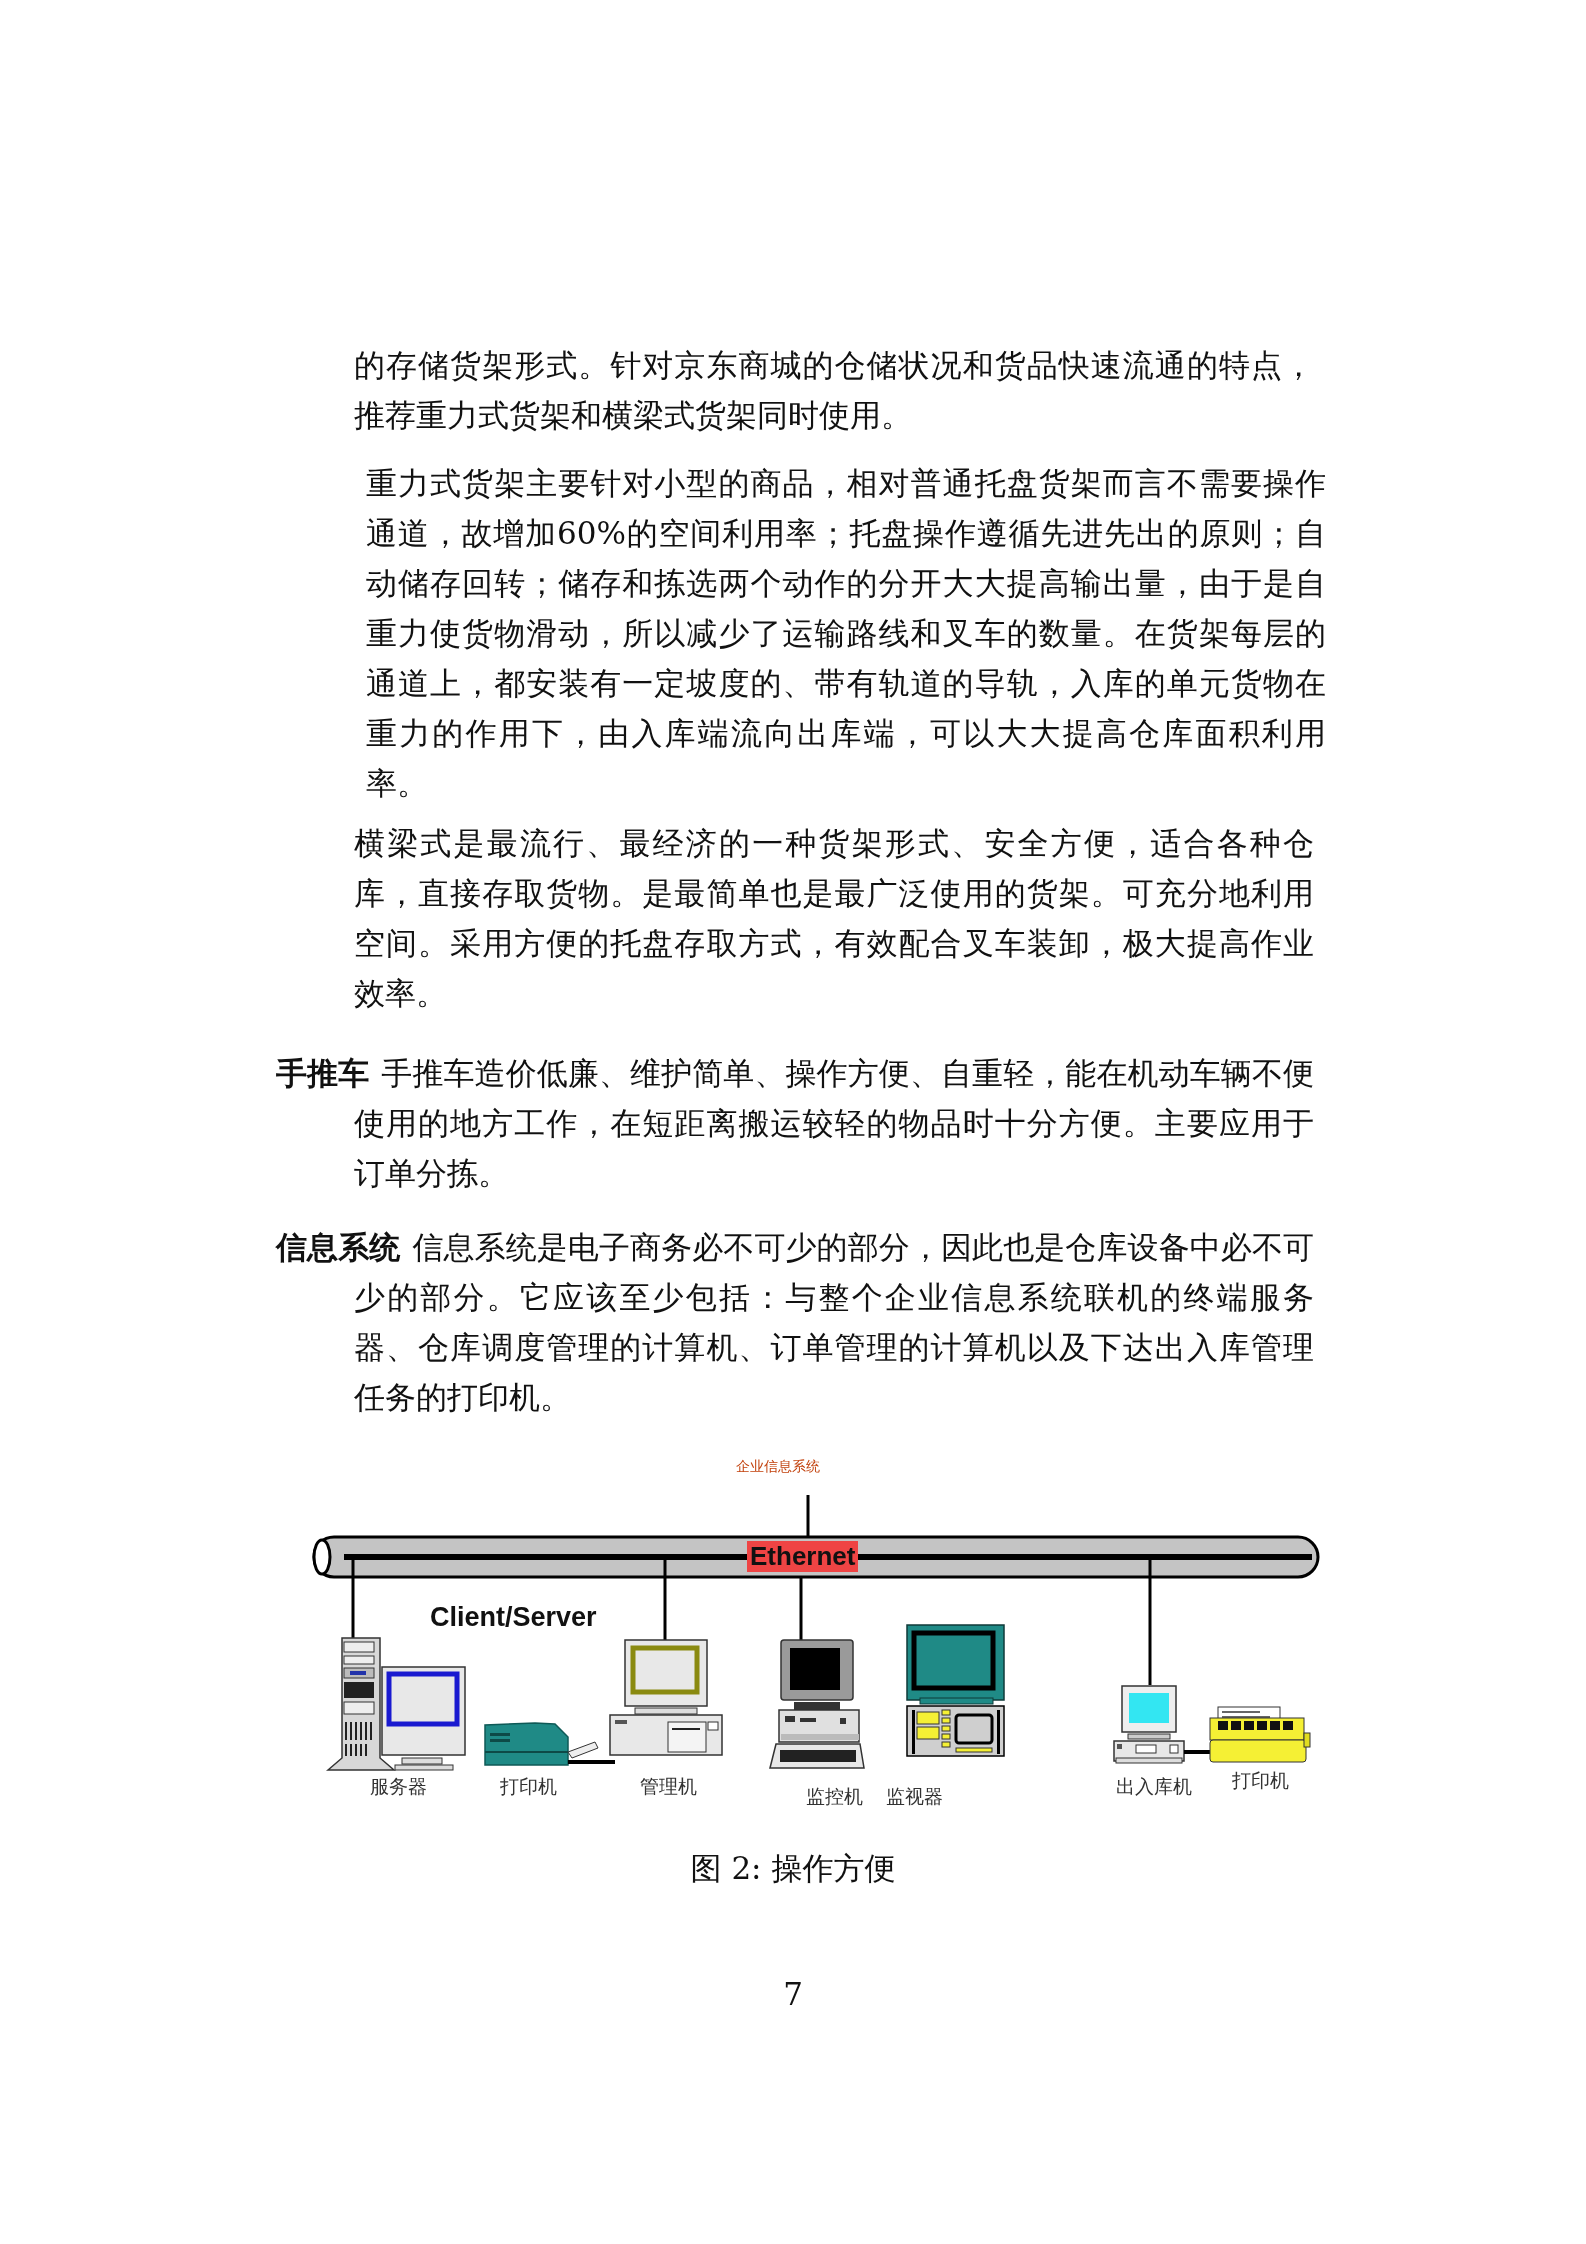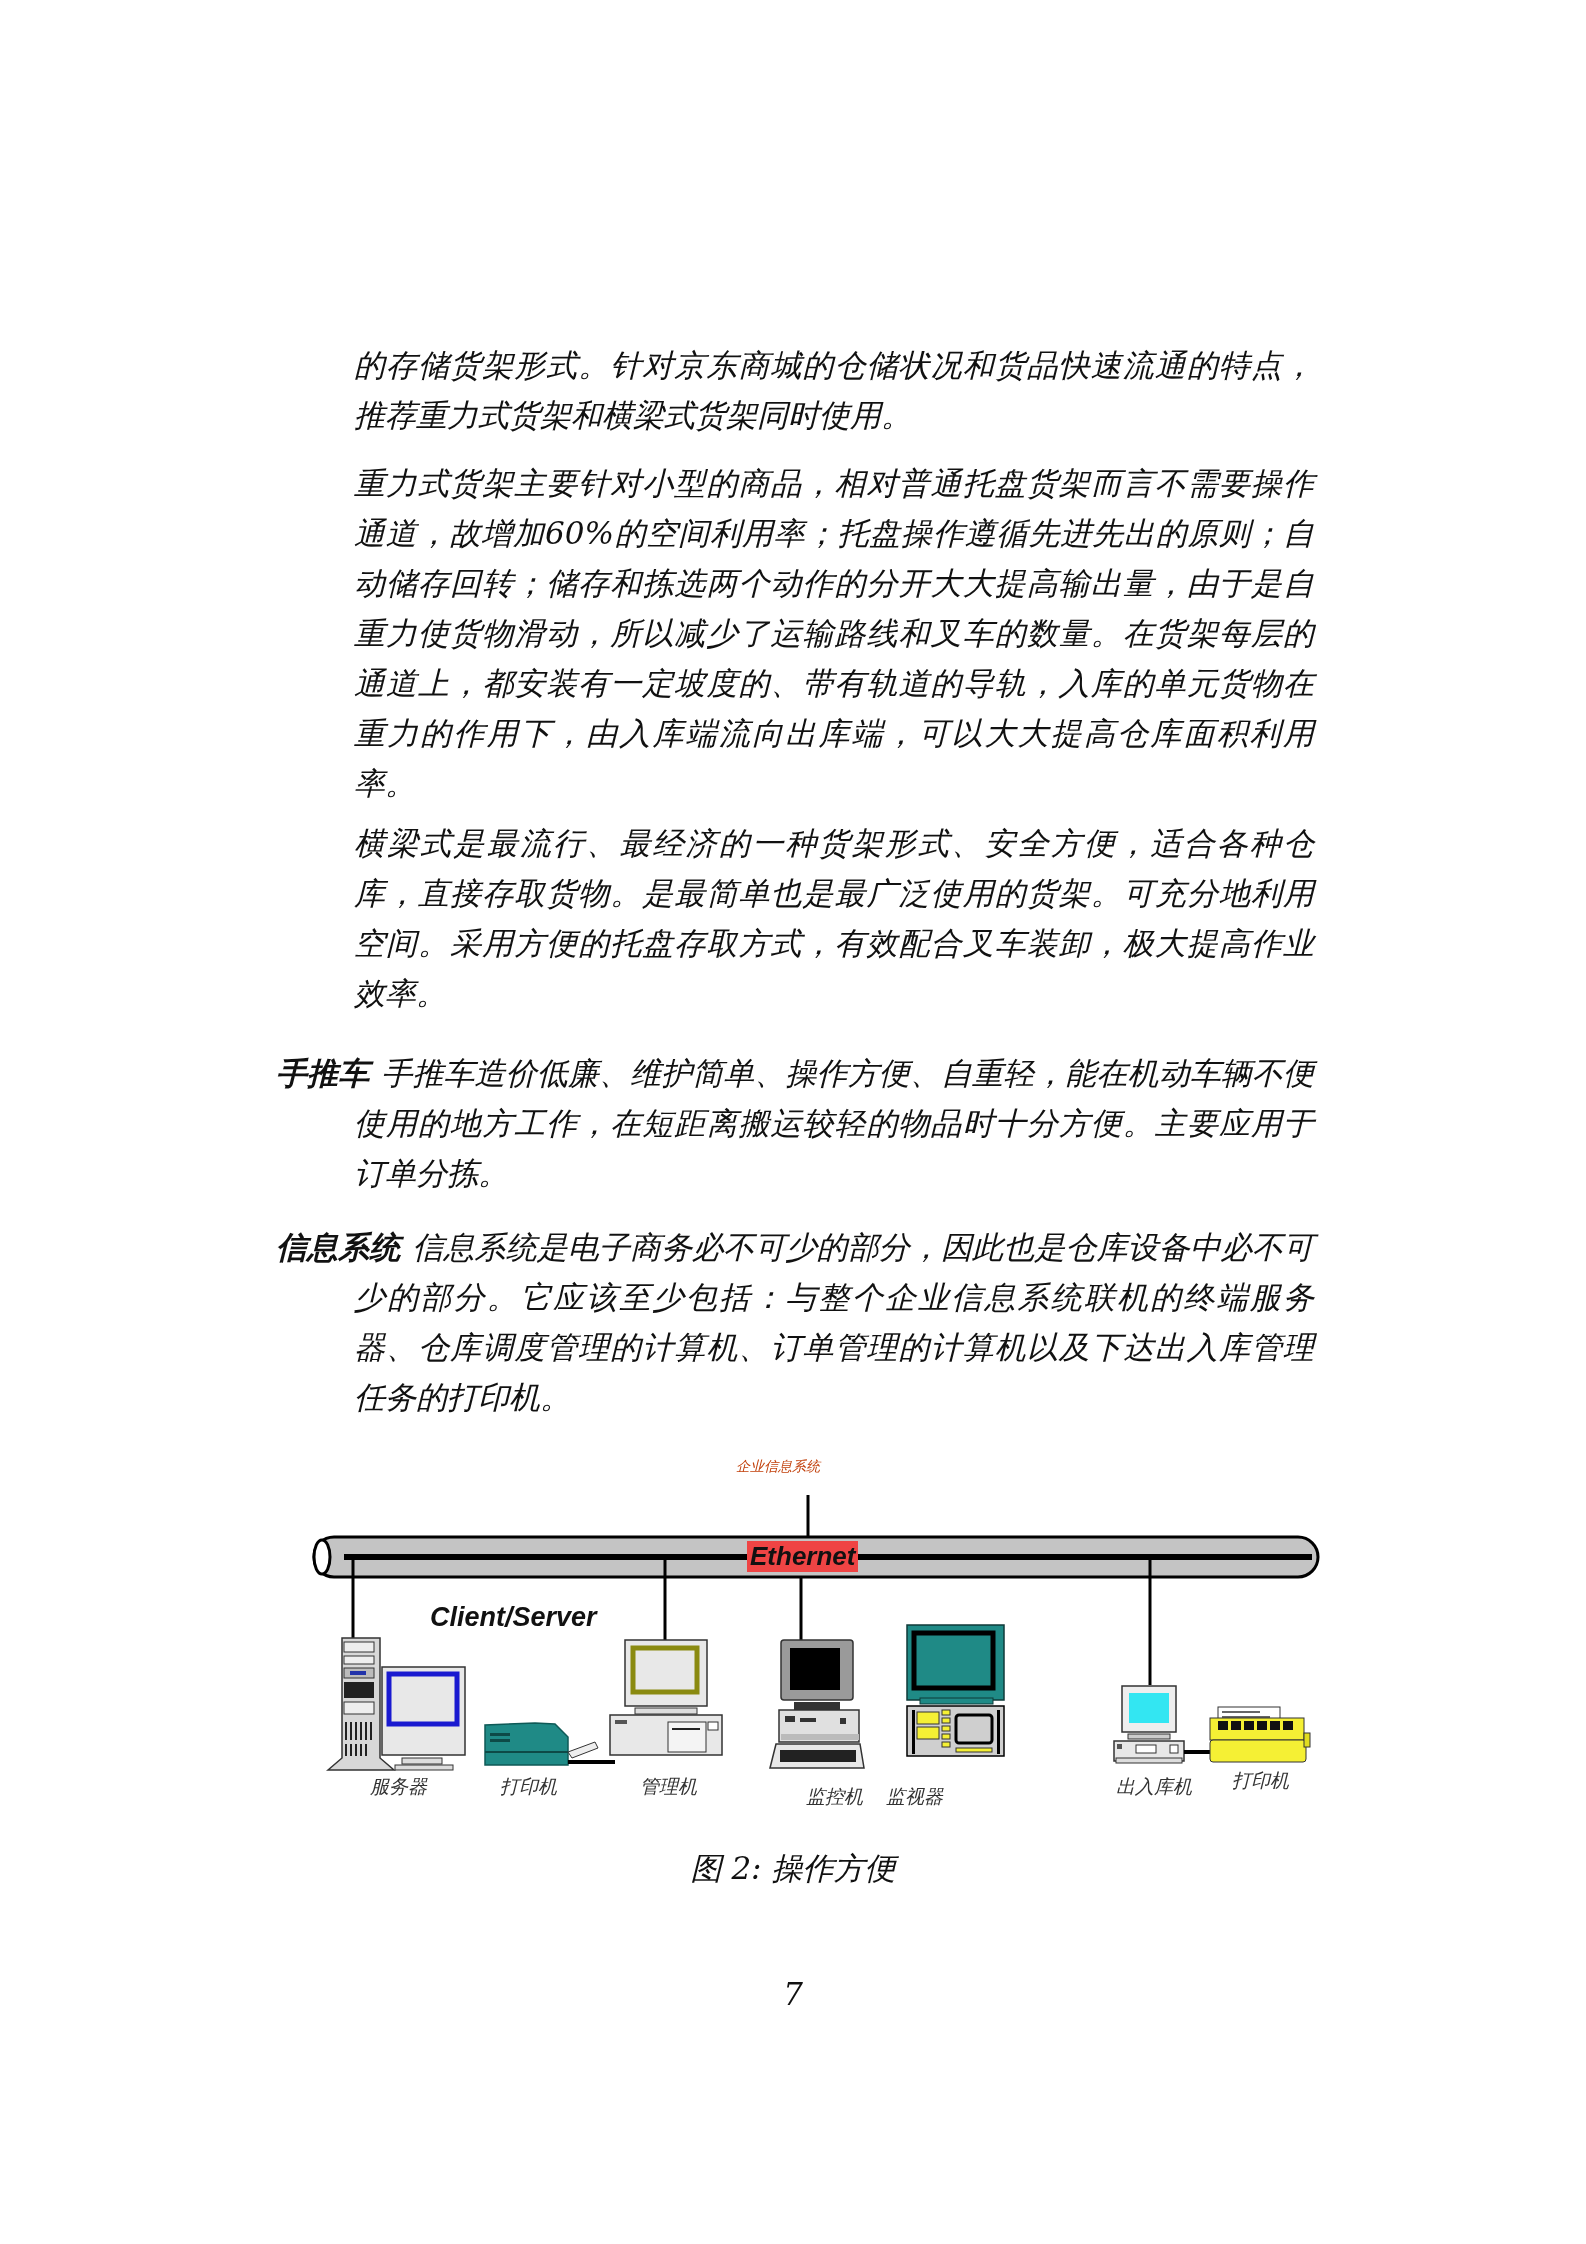--- a/index.html
+++ b/index.html
@@ -1,18 +1,18 @@
 <!DOCTYPE html>
 <html><head>
 <meta charset="utf-8">
 <style>
   html, body { margin: 0; padding: 0; background: #ffffff; }
   body { width: 1586px; height: 2244px; position: relative; overflow: hidden;
          font-family: "DejaVu Serif", "Liberation Serif", serif; color: #111; }
-  .page { position: absolute; left: 0; top: 0; width: 1586px; height: 2244px; font-style: italic; }
+  .page { position: absolute; left: 0; top: 0; width: 1586px; height: 2244px; }
   .para { position: absolute; left: 354px; width: 960px; font-size: 31px; line-height: 50px;
           text-align: justify; text-justify: inter-character; margin: 0; }
   .item { position: absolute; left: 276px; width: 1038px; font-size: 31px; line-height: 50px; margin: 0; }
   .item .body { display: block; padding-left: 78px; text-indent: -78px; text-align: justify; }
   .term { font-family: "DejaVu Sans", "Liberation Sans", sans-serif; font-weight: bold; margin-right: 12px; }
   .caption { position: absolute; left: 0; width: 1586px; top: 1846px; text-align: center; font-size: 31px; line-height: 44px; }
   .pagenum { position: absolute; left: 0; width: 1586px; top: 1972px; text-align: center; font-size: 31px; line-height: 44px; }
   .figure { position: absolute; left: 300px; top: 1440px; width: 1020px; height: 380px; }
   .figure svg { position: absolute; left: 0; top: 0; }
   .flabel { position: absolute; font-family: "DejaVu Sans", "Liberation Sans", sans-serif; font-size: 19px; color: #333; white-space: nowrap; }
@@ -20,21 +20,21 @@
   .cslabel { position: absolute; font-family: "Liberation Sans", "DejaVu Sans", sans-serif; font-weight: bold; font-size: 27px; color: #111; }
   .toplabel { position: absolute; font-family: "DejaVu Sans", "Liberation Sans", sans-serif; font-size: 14px; color: #c2410c; }
 </style>
 </head>
 <body>
 
 <div class="page">
 
   <p class="para" style="top:340px;">的存储货架形式。针对京东商城的仓储状况和货品快速流通的特点，推荐重力式货架和横梁式货架同时使用。</p>
 
-  <p class="para" style="top:458px; text-indent:0;">重力式货架主要针对小型的商品，相对普通托盘货架而言不需要操作通道，故增加60%的空间利用率；托盘操作遵循先进先出的原则；自动储存回转；储存和拣选两个动作的分开大大提高输出量，由于是自重力使货物滑动，所以减少了运输路线和叉车的数量。在货架每层的通道上，都安装有一定坡度的、带有轨道的导轨，入库的单元货物在重力的作用下，由入库端流向出库端，可以大大提高仓库面积利用率。</p>
+  <p class="para" style="top:458px; text-indent:0;margin-left:12px;">重力式货架主要针对小型的商品，相对普通托盘货架而言不需要操作通道，故增加60%的空间利用率；托盘操作遵循先进先出的原则；自动储存回转；储存和拣选两个动作的分开大大提高输出量，由于是自重力使货物滑动，所以减少了运输路线和叉车的数量。在货架每层的通道上，都安装有一定坡度的、带有轨道的导轨，入库的单元货物在重力的作用下，由入库端流向出库端，可以大大提高仓库面积利用率。</p>
 
   <p class="para" style="top:818px;">横梁式是最流行、最经济的一种货架形式、安全方便，适合各种仓库，直接存取货物。是最简单也是最广泛使用的货架。可充分地利用空间。采用方便的托盘存取方式，有效配合叉车装卸，极大提高作业效率。</p>
 
   <div class="item" style="top:1222px;">
     <span class="body"><span class="term">信息系统</span><span>信息系统是电子商务必不可少的部分，因此也是仓库设备中必不可少的部分。它应该至少包括：与整个企业信息系统联机的终端服务器、仓库调度管理的计算机、订单管理的计算机以及下达出入库管理任务的打印机。</span></span>
   </div>
 
   <div class="item" style="top:1048px;">
     <span class="body"><span class="term">手推车</span><span>手推车造价低廉、维护简单、操作方便、自重轻，能在机动车辆不便使用的地方工作，在短距离搬运较轻的物品时十分方便。主要应用于订单分拣。</span></span>
   </div>

